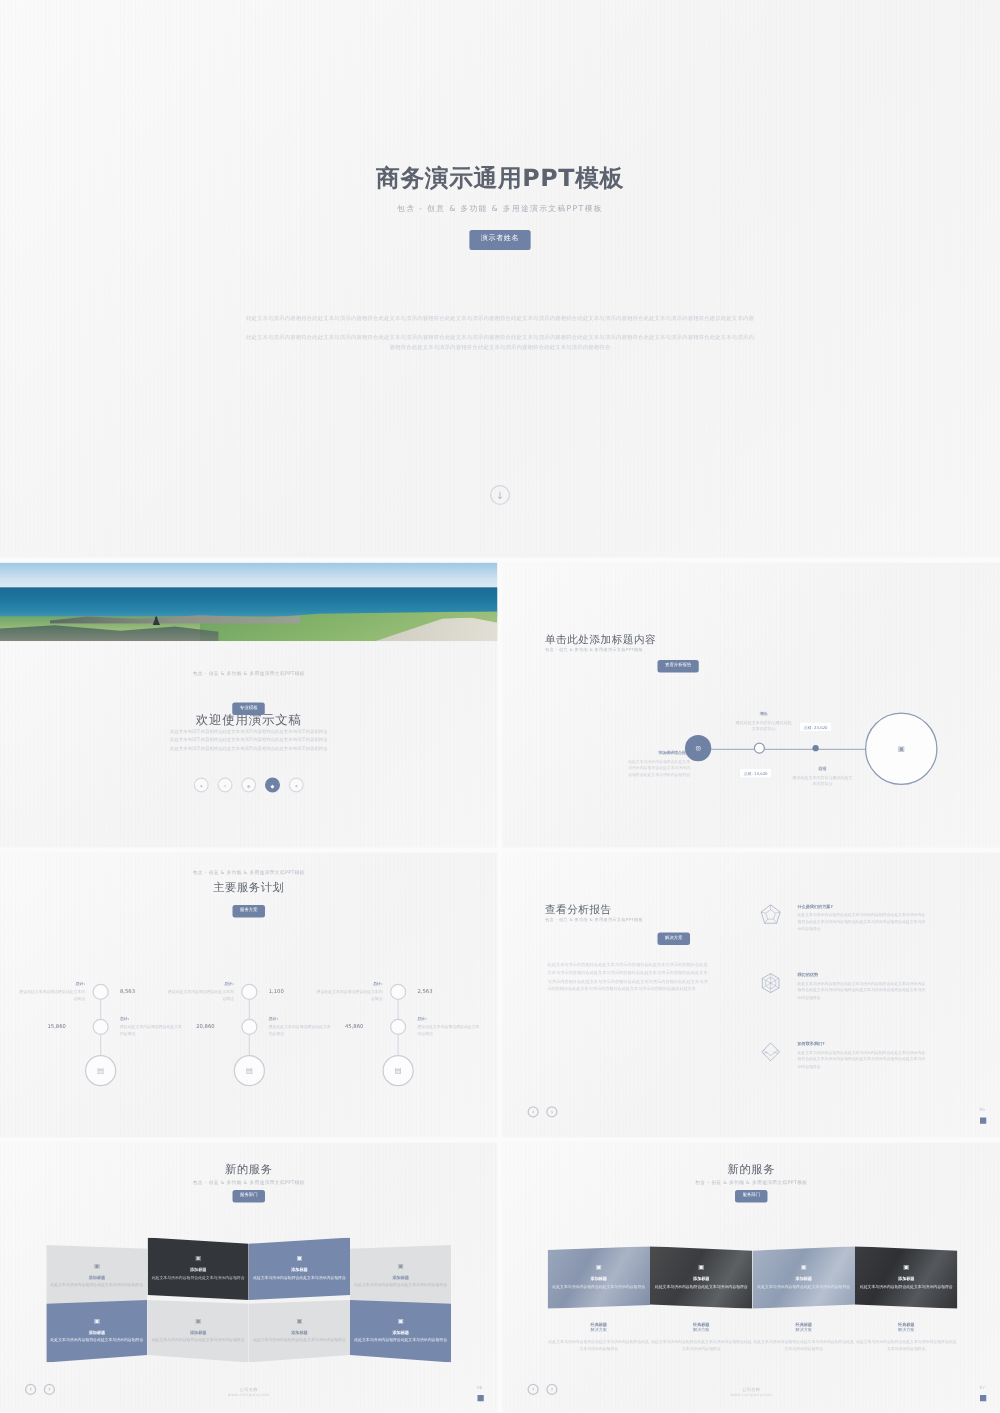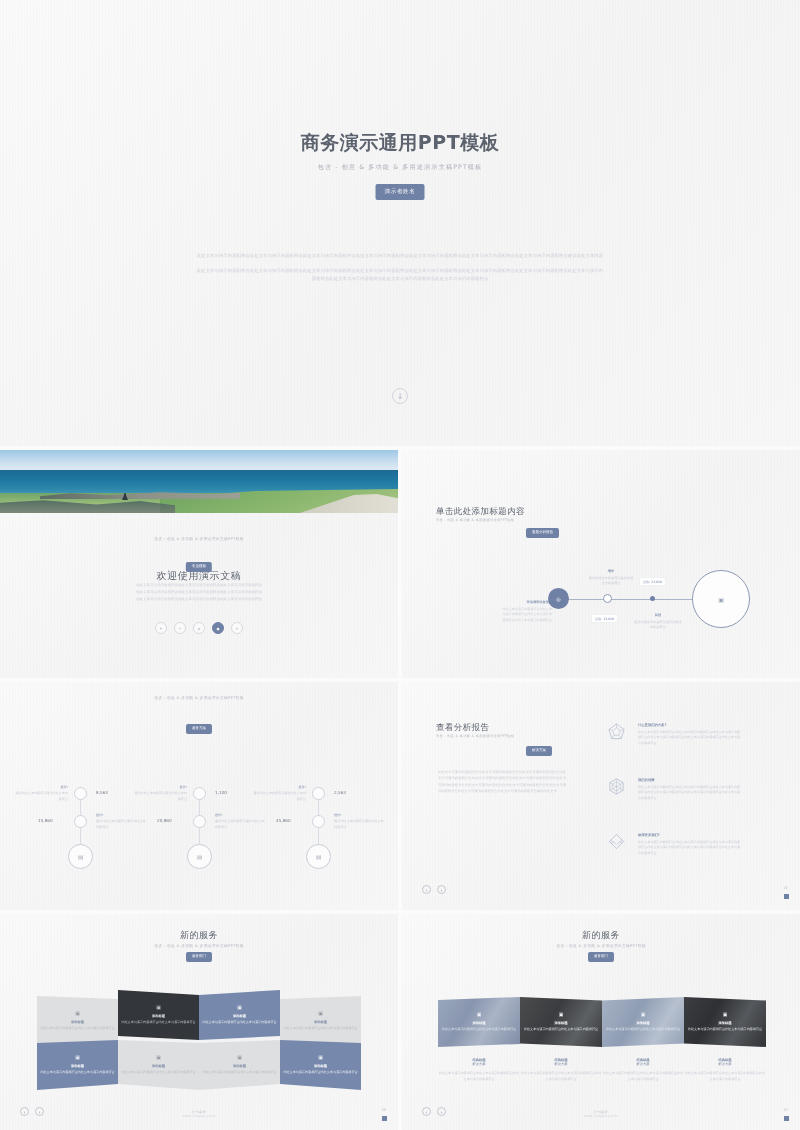--- a/index.html
+++ b/index.html
@@ -266,20 +266,21 @@
       <span>23,620</span>
     </div>
     <div class="tag" style="left:190px;top:165px">
       <span style="color:#8c9ab4">总额:</span>
       <span>13,620</span>
     </div>
   </div>
 
   <div class="slide" id="s4">
     <div class="eyebrow">包含 - 创意 &amp; 多功能 &amp; 多用途演示文稿PPT模板</div>
+    <div class="title">主要服务计划</div>
     <div class="pill btn">服务方案</div>
 
     <div class="grp" style="left:14px">
       <div class="stem"></div>
       <div class="n1"></div>
       <div class="n2"></div>
       <div class="n3">▤</div>
       <div class="tt" style="left:0;top:-2px;width:54px;text-align:right">
         <b>总计:</b>
         <span>建议此处文本内容简洁建议此处文本内容简洁</span>

